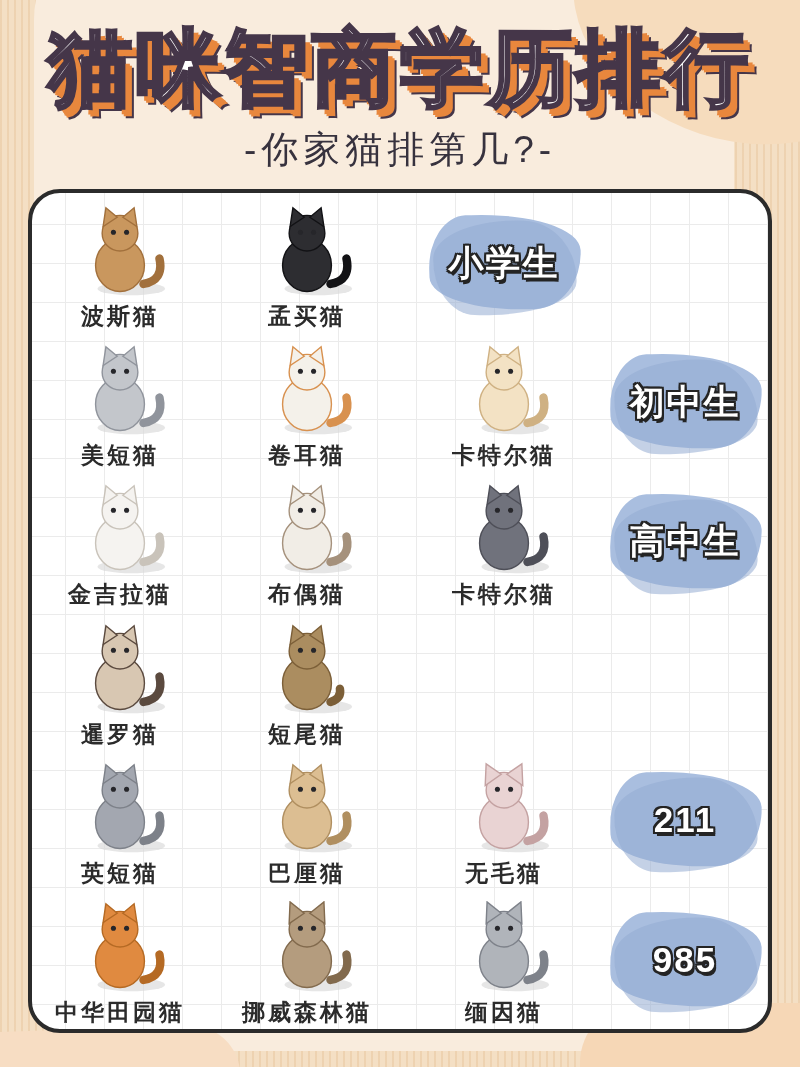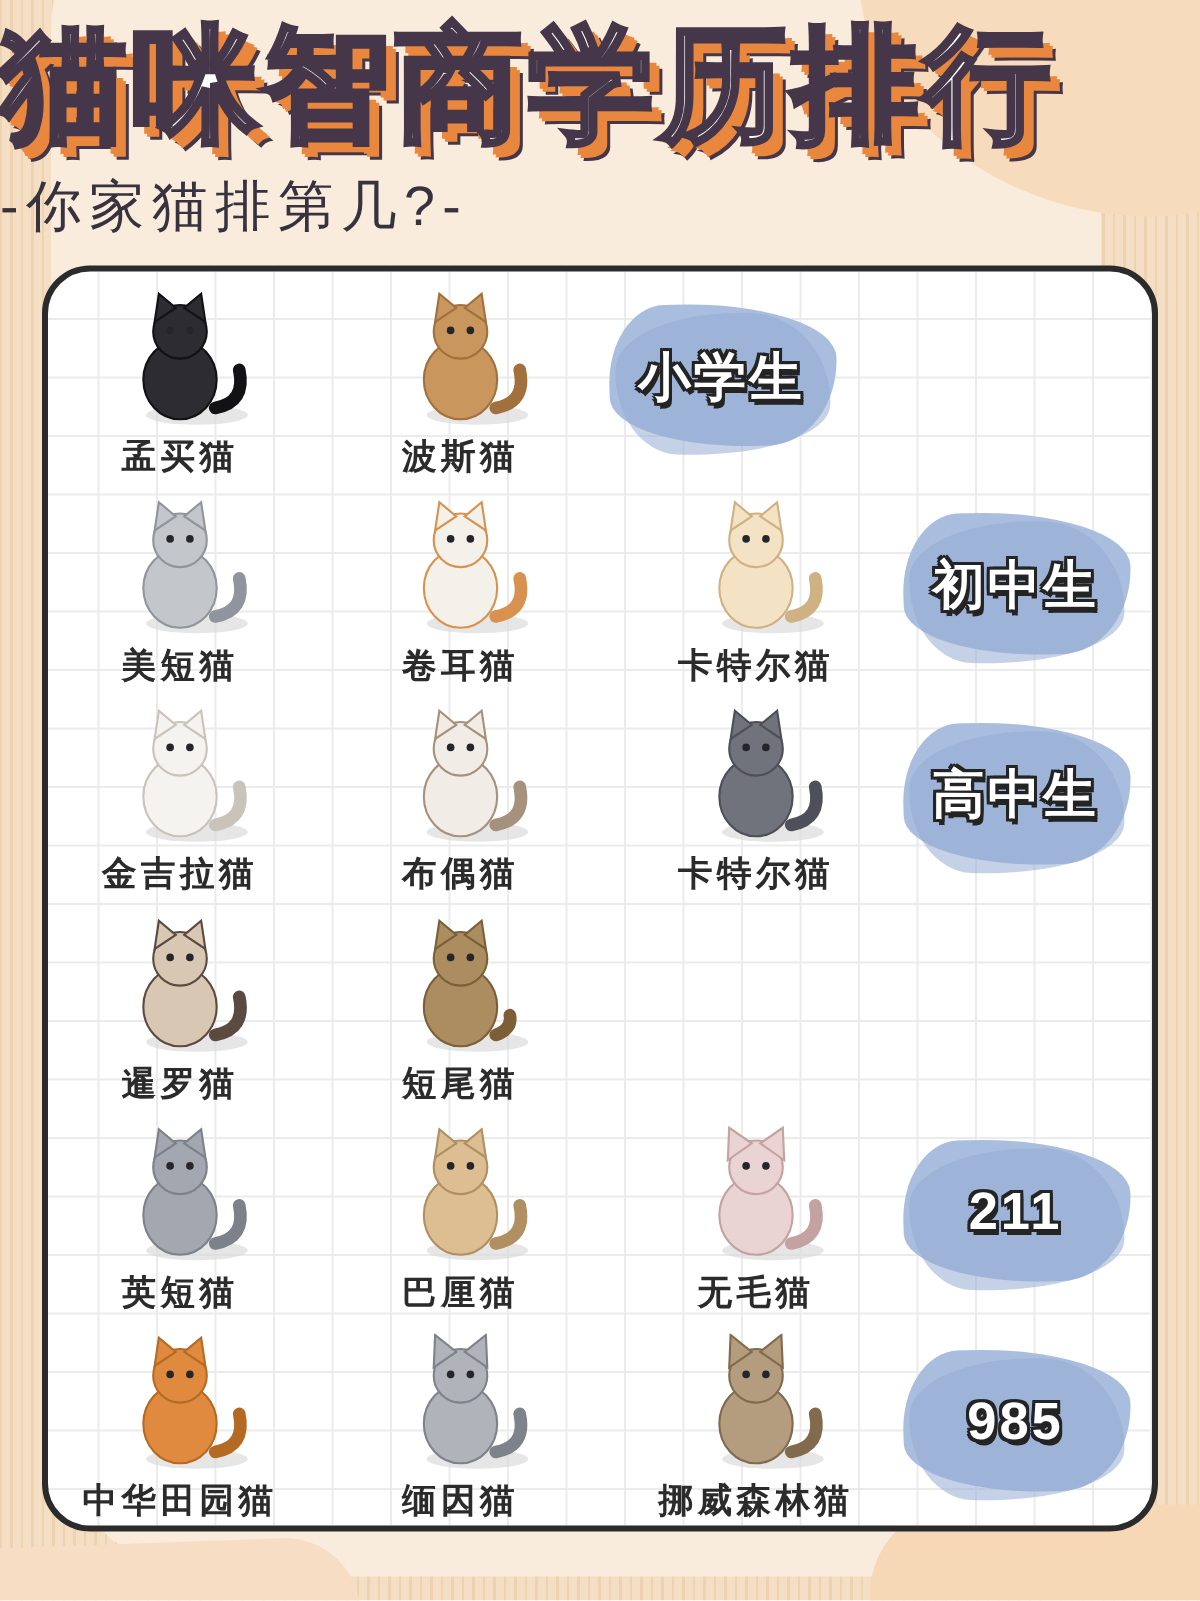--- a/index.html
+++ b/index.html
@@ -26,21 +26,21 @@
   }
   .bg-blob-br{
     position:absolute; bottom:-46px; right:-40px; width:260px; height:110px;
     background:#f6d7b6; border-radius:60px 40px 0 0;
   }
   .bg-blob-bl{
     position:absolute; bottom:-40px; left:-60px; width:300px; height:78px;
     background:#f7ddc3; border-radius:0 50px 0 0; transform:rotate(-2deg);
   }
 
-  .header{ position:relative; z-index:2; text-align:left; padding-top:8px; }
+  .header{ position:relative; z-index:2; text-align:center; padding-top:20px; }
   .title{
     font-size:84px; font-weight:900; line-height:1.16; letter-spacing:4px;
     color:#ffffff;
     -webkit-text-stroke:3px #453649;
     text-shadow:
       6px 6px 0 #e8873d,
       8px 8px 0 #e8873d,
       10px 10px 0 #453649;
   }
   .subtitle{
@@ -73,21 +73,21 @@
   .cat-cell{ display:flex; flex-direction:column; align-items:center; transform:translateY(5px); }
   .cat{ width:104px; height:94px; display:block; }
   .cat .shadow{ fill:#d8d8d8; opacity:.65; stroke:none; }
   .cat .ink .tail{ fill:none; stroke-width:9; stroke-linecap:round; }
   .cat .eye{ fill:#26262a; stroke:none; }
   .cat-name{
     margin-top:2px;
     font-size:23px; font-weight:800; letter-spacing:3px;
     color:#2b2b2b; white-space:nowrap;
   }
-  .badge-cell{ width:100%; display:flex; align-items:center; }
+  .badge-cell{ width:100%; display:flex; justify-content:center; align-items:center; }
   .badge{
     position:relative; width:150px; height:102px;
     display:flex; align-items:center; justify-content:center;
   }
   .badge::before{
     content:""; position:absolute; inset:2px -2px 4px 0;
     background:#a9bedf;
     border-radius:26% 74% 32% 68% / 58% 42% 62% 38%;
     transform:rotate(-2deg);
   }
@@ -123,50 +123,50 @@
     <h1 class="title">猫咪智商学历排行</h1>
     <div class="subtitle">-你家猫排第几?-</div>
   </header>
 
   <main class="card">
 
     <section class="row">
       <figure class="cat-cell">
         <svg class="cat" viewBox="0 0 110 100">
           <ellipse class="shadow" cx="67" cy="89" rx="36" ry="7"></ellipse>
+          <g class="ink" stroke-width="1.5" stroke="#a2703c">
+            <path class="tail" d="M80,84 Q102,80 97,57"></path>
+            <g fill="#c9975e">
+              <ellipse cx="55" cy="64" rx="26" ry="28"></ellipse>
+              <circle cx="55" cy="30" r="19"></circle>
+              <polygon points="37,23 40,3 52,13"></polygon>
+              <polygon points="58,13 70,3 73,23"></polygon>
+              <circle class="eye" cx="48" cy="29" r="2.7"></circle>
+              <circle class="eye" cx="62" cy="29" r="2.7"></circle>
+            </g>
+          </g>
+        </svg>
+        <figcaption class="cat-name">波斯猫</figcaption>
+      </figure>
+      <figure class="cat-cell">
+        <svg class="cat" viewBox="0 0 110 100">
+          <ellipse class="shadow" cx="67" cy="89" rx="36" ry="7"></ellipse>
           <g class="ink" stroke-width="1.5" stroke="#121215">
             <path class="tail" d="M80,84 Q102,80 97,57"></path>
             <g fill="#2d2d31">
               <ellipse cx="55" cy="64" rx="26" ry="28"></ellipse>
               <circle cx="55" cy="30" r="19"></circle>
               <polygon points="37,23 40,3 52,13"></polygon>
               <polygon points="58,13 70,3 73,23"></polygon>
               <circle class="eye" cx="48" cy="29" r="2.7" fill="#e8c23a" stroke="none"></circle>
               <circle class="eye" cx="62" cy="29" r="2.7" fill="#e8c23a" stroke="none"></circle>
             </g>
           </g>
         </svg>
         <figcaption class="cat-name">孟买猫</figcaption>
-      </figure>
-      <figure class="cat-cell">
-        <svg class="cat" viewBox="0 0 110 100">
-          <ellipse class="shadow" cx="67" cy="89" rx="36" ry="7"></ellipse>
-          <g class="ink" stroke-width="1.5" stroke="#a2703c">
-            <path class="tail" d="M80,84 Q102,80 97,57"></path>
-            <g fill="#c9975e">
-              <ellipse cx="55" cy="64" rx="26" ry="28"></ellipse>
-              <circle cx="55" cy="30" r="19"></circle>
-              <polygon points="37,23 40,3 52,13"></polygon>
-              <polygon points="58,13 70,3 73,23"></polygon>
-              <circle class="eye" cx="48" cy="29" r="2.7"></circle>
-              <circle class="eye" cx="62" cy="29" r="2.7"></circle>
-            </g>
-          </g>
-        </svg>
-        <figcaption class="cat-name">波斯猫</figcaption>
       </figure>
       <div class="badge-cell">
         <div class="badge">
           <span class="badge-text">小学生</span>
         </div>
       </div>
     </section>
 
     <section class="row">
       <figure class="cat-cell">
@@ -396,50 +396,50 @@
               <circle class="eye" cx="48" cy="29" r="2.7"></circle>
               <circle class="eye" cx="62" cy="29" r="2.7"></circle>
             </g>
           </g>
         </svg>
         <figcaption class="cat-name">中华田园猫</figcaption>
       </figure>
       <figure class="cat-cell">
         <svg class="cat" viewBox="0 0 110 100">
           <ellipse class="shadow" cx="67" cy="89" rx="36" ry="7"></ellipse>
-          <g class="ink" stroke-width="1.5" stroke="#7e828a">
-            <path class="tail" d="M80,84 Q102,80 97,57"></path>
-            <g fill="#b0b4ba">
+          <g class="ink" stroke-width="1.5" stroke="#826a4d">
+            <path class="tail" d="M80,84 Q102,80 97,57"></path>
+            <g fill="#b49c7e">
               <ellipse cx="55" cy="64" rx="26" ry="28"></ellipse>
               <circle cx="55" cy="30" r="19"></circle>
               <polygon points="36,24 37,1 52,13"></polygon>
               <polygon points="58,13 73,1 74,24"></polygon>
               <circle class="eye" cx="48" cy="29" r="2.7"></circle>
               <circle class="eye" cx="62" cy="29" r="2.7"></circle>
             </g>
           </g>
         </svg>
-        <figcaption class="cat-name">缅因猫</figcaption>
-      </figure>
-      <figure class="cat-cell">
-        <svg class="cat" viewBox="0 0 110 100">
-          <ellipse class="shadow" cx="67" cy="89" rx="36" ry="7"></ellipse>
-          <g class="ink" stroke-width="1.5" stroke="#826a4d">
-            <path class="tail" d="M80,84 Q102,80 97,57"></path>
-            <g fill="#b49c7e">
+        <figcaption class="cat-name">挪威森林猫</figcaption>
+      </figure>
+      <figure class="cat-cell">
+        <svg class="cat" viewBox="0 0 110 100">
+          <ellipse class="shadow" cx="67" cy="89" rx="36" ry="7"></ellipse>
+          <g class="ink" stroke-width="1.5" stroke="#7e828a">
+            <path class="tail" d="M80,84 Q102,80 97,57"></path>
+            <g fill="#b0b4ba">
               <ellipse cx="55" cy="64" rx="26" ry="28"></ellipse>
               <circle cx="55" cy="30" r="19"></circle>
               <polygon points="36,24 37,1 52,13"></polygon>
               <polygon points="58,13 73,1 74,24"></polygon>
               <circle class="eye" cx="48" cy="29" r="2.7"></circle>
               <circle class="eye" cx="62" cy="29" r="2.7"></circle>
             </g>
           </g>
         </svg>
-        <figcaption class="cat-name">挪威森林猫</figcaption>
+        <figcaption class="cat-name">缅因猫</figcaption>
       </figure>
       <div class="badge-cell">
         <div class="badge">
           <span class="badge-text">985</span>
         </div>
       </div>
     </section>
 
   </main>
 </div>

